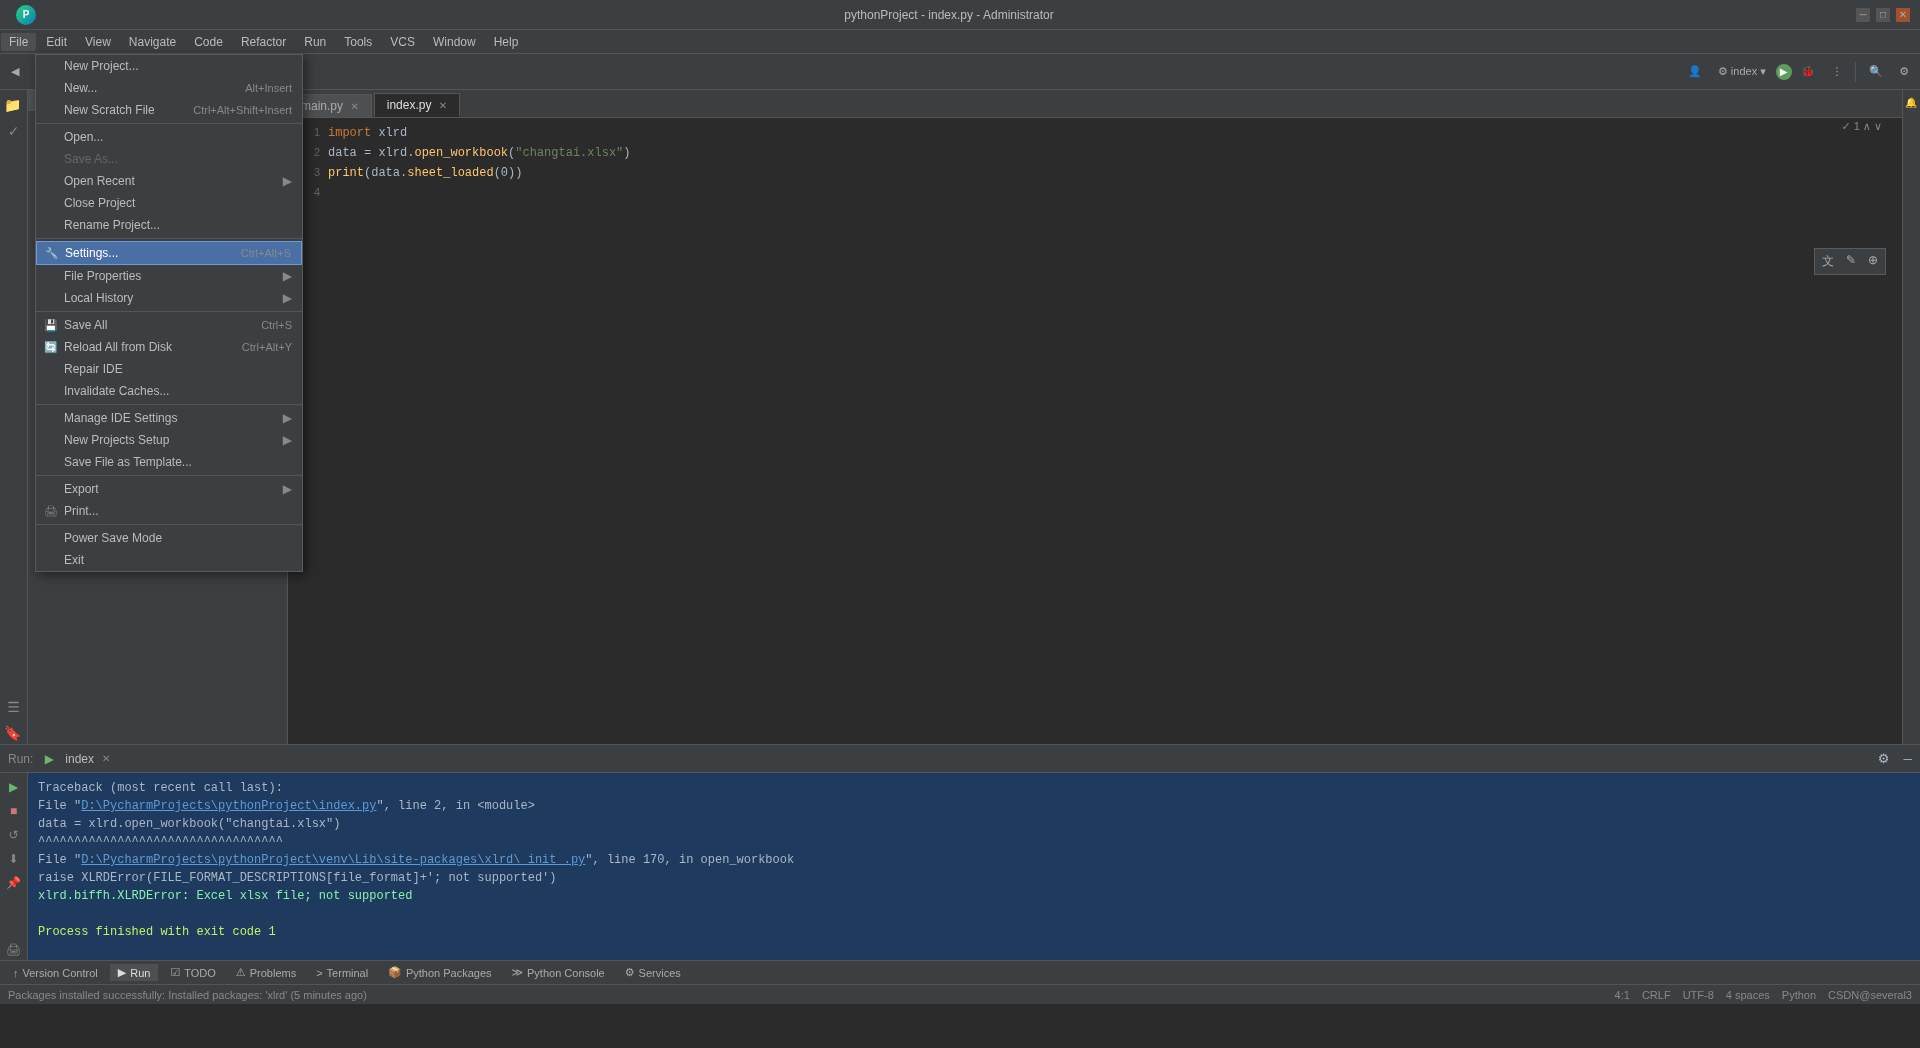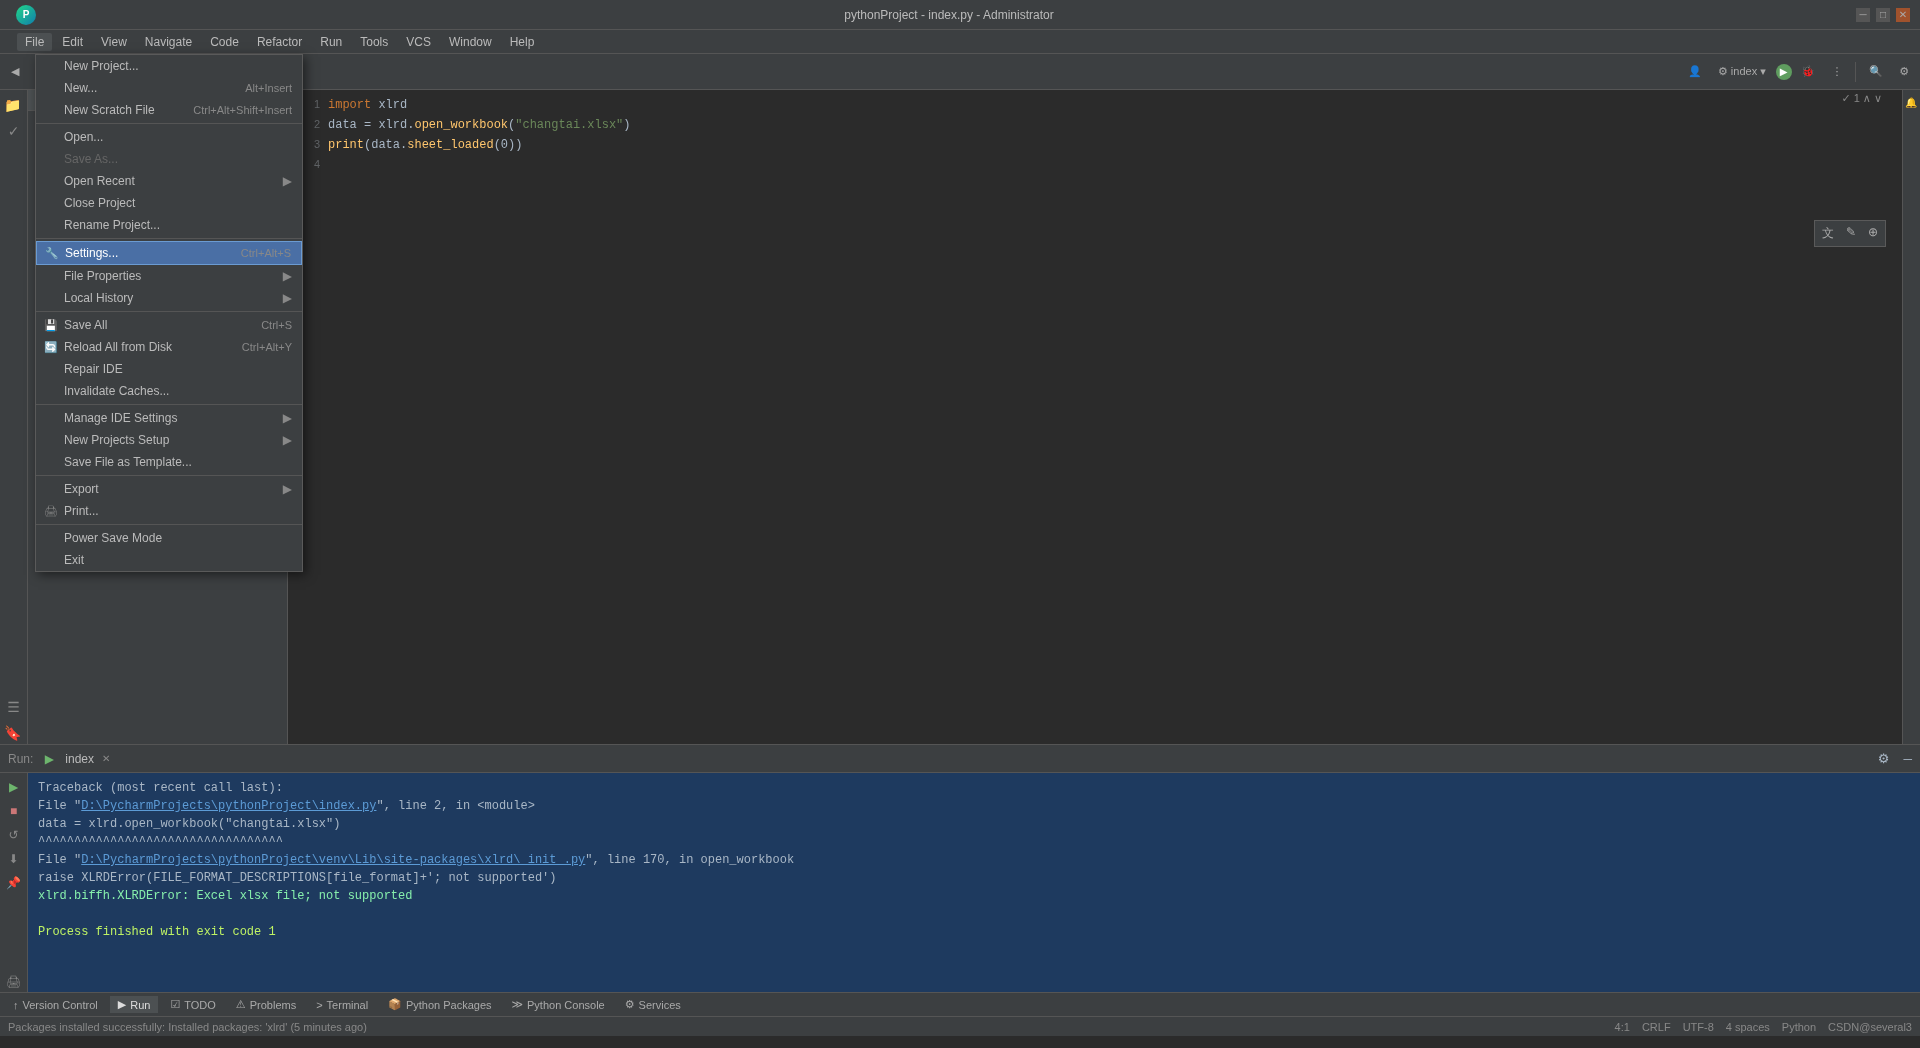--- a/index.html
+++ b/index.html
@@ -41,21 +41,21 @@
       display: flex; align-items: center; justify-content: center;
       font-size: 10px; color: #aaa;
     }
 
     
     #menu-bar {
       height: 24px;
       background: #3c3f41;
       display: flex;
       align-items: center;
-      padding: 0 17px;
+      padding: 0 1px;
       border-bottom: 1px solid #555;
       gap: 2px;
     }
     .menu-item {
       padding: 2px 8px;
       cursor: pointer;
       color: #bbb;
       font-size: 12px;
       border-radius: 2px;
     }
@@ -241,21 +241,21 @@
       color: #888;
       font-size: 11px;
     }
     .dd-item.disabled {
       color: #666;
       cursor: default;
     }
 
     
     #run-panel {
-      height: 248px;
+      height: 216px;
       background: #2b2b2b;
       border-top: 1px solid #555;
       display: flex;
       flex-direction: column;
     }
     #run-header {
       height: 28px;
       background: #3c3f41;
       display: flex;
       align-items: center;
@@ -465,20 +465,30 @@
     <div class="sidebar-icon" title="Commit">✓</div>
     <div class="sidebar-icon" style="margin-top:auto;" title="Structure">☰</div>
     <div class="sidebar-icon" title="Bookmarks">🔖</div>
   </div>
 
   <div id="project-panel">
     <div id="project-header">Project</div>
   </div>
 
   <div id="editor-area">
+    <div id="editor-tabs">
+      <div class="editor-tab">
+        <span>main.py</span>
+        <span class="tab-close">✕</span>
+      </div>
+      <div class="editor-tab active">
+        <span>index.py</span>
+        <span class="tab-close">✕</span>
+      </div>
+    </div>
     <div id="editor-content">
       <div class="code-line">
         <span class="line-num">1</span>
         <span class="code-text"><span class="kw">import</span> <span style="color:#a9b7c6">xlrd</span></span>
       </div>
       <div class="code-line">
         <span class="line-num">2</span>
         <span class="code-text"><span class="var">data</span> = <span class="var">xlrd</span>.<span class="fn">open_workbook</span>(<span class="str">"changtai.xlsx"</span>)</span>
       </div>
       <div class="code-line">

